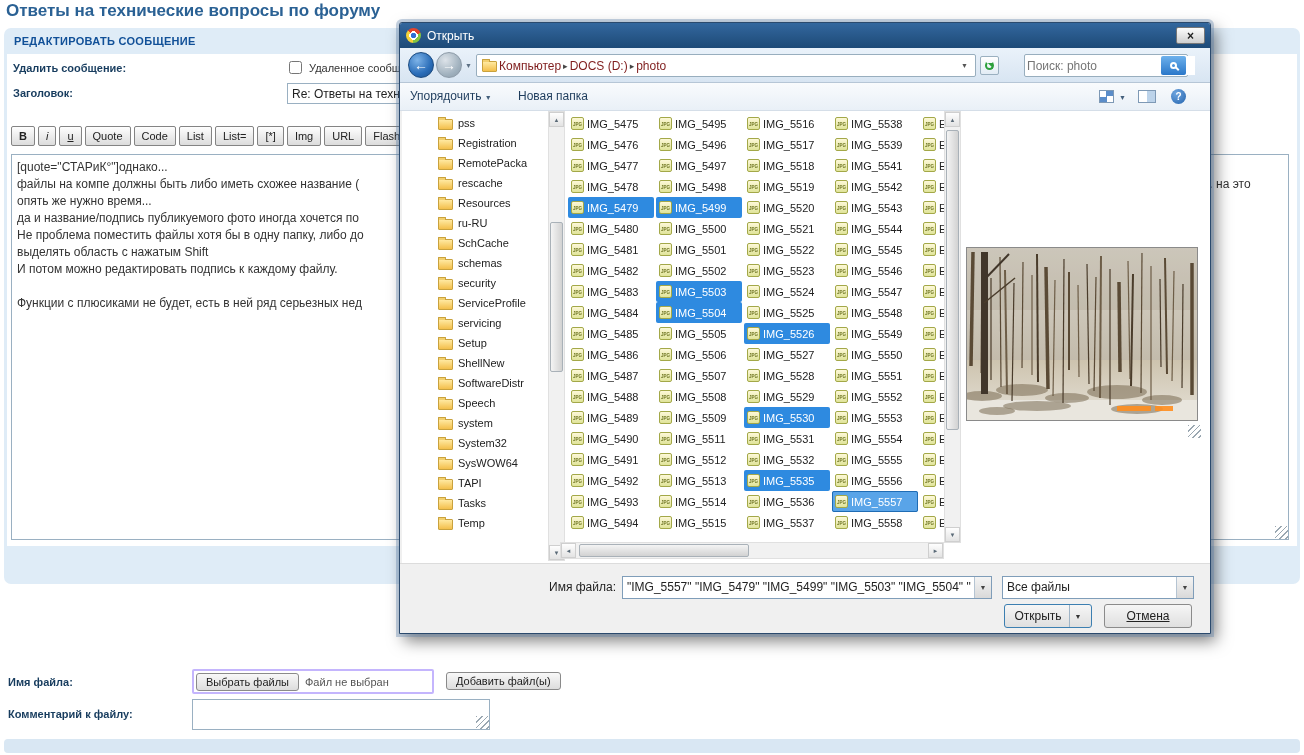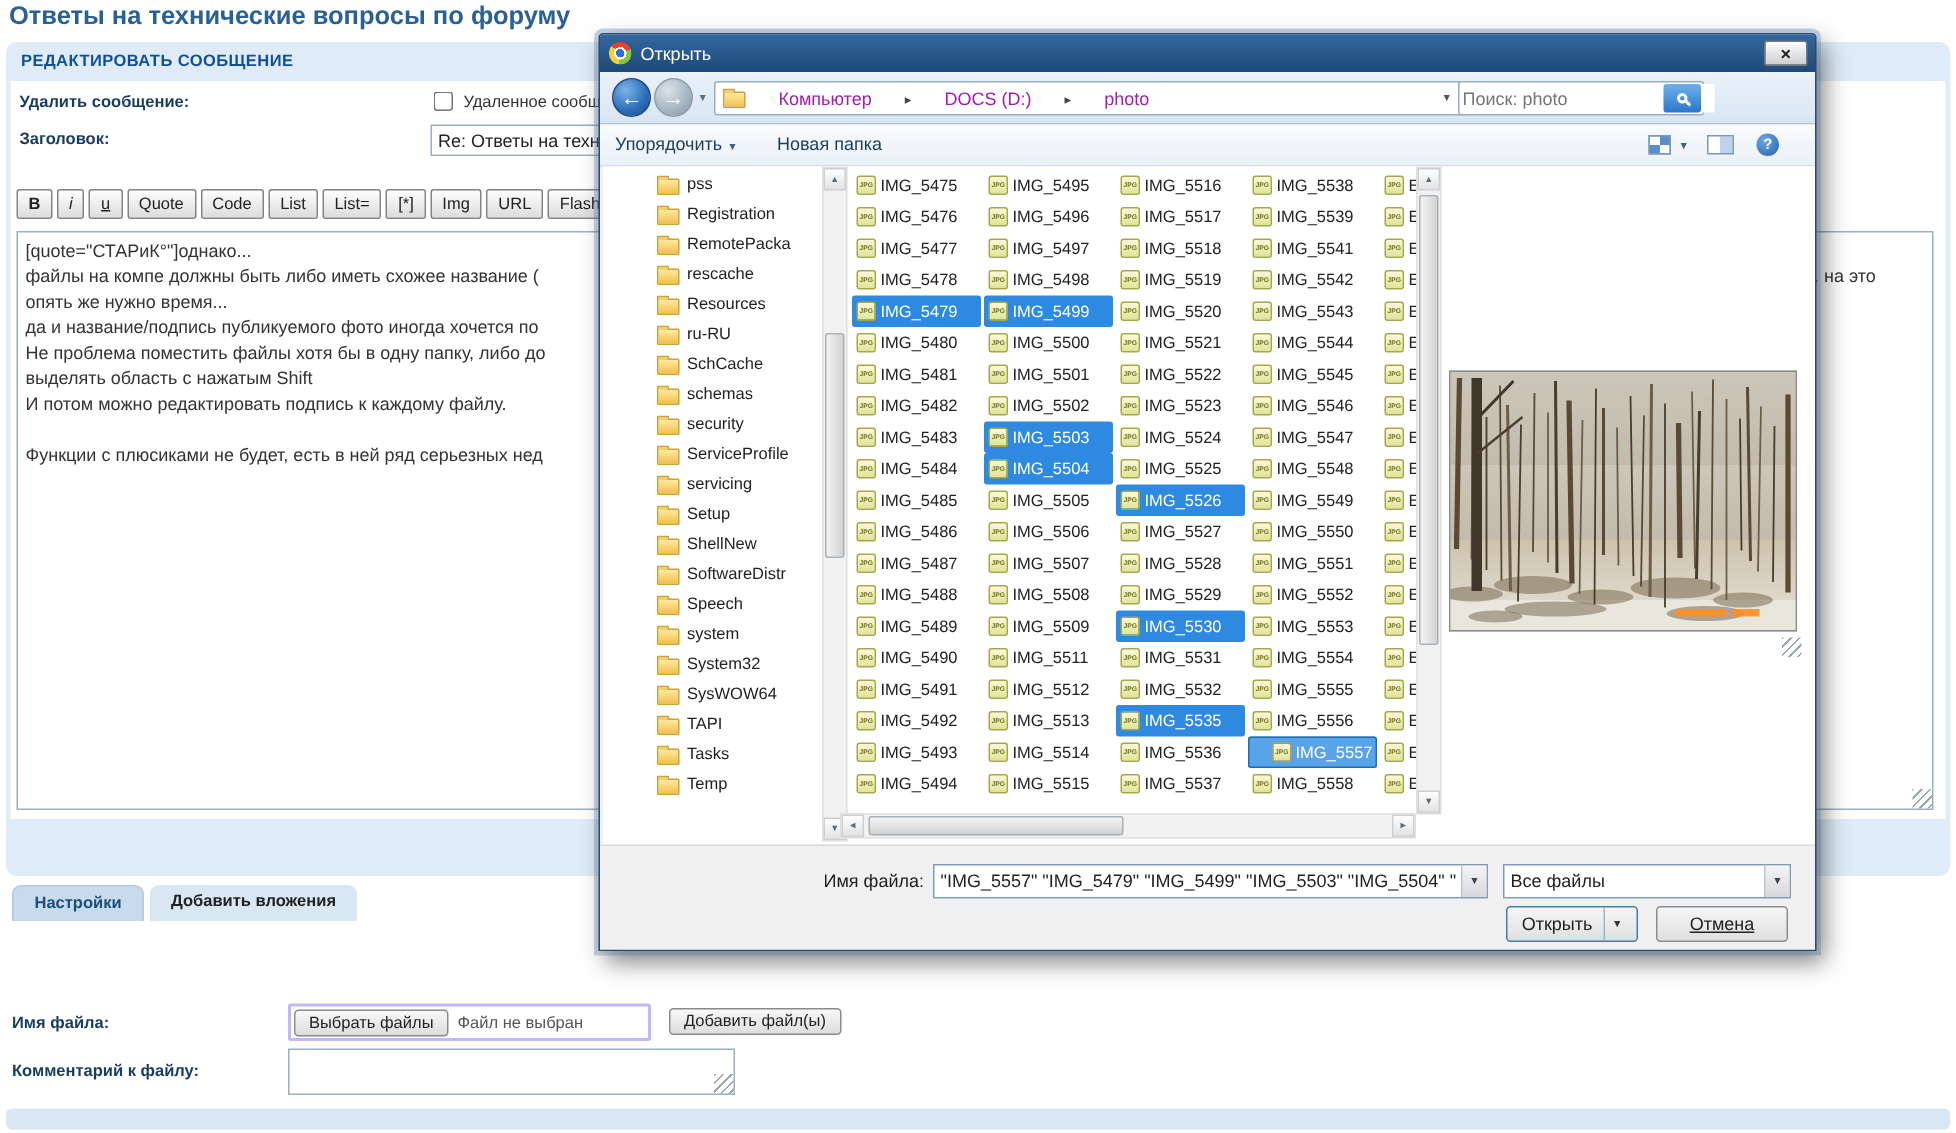--- a/index.html
+++ b/index.html
@@ -69,29 +69,29 @@
 
   .dlg-navbar { position:absolute; left:0; top:25px; right:0; height:35px;
     background:linear-gradient(#eaf2fa,#d8e5f2); border-bottom:1px solid #b6c6d6; }
   .nav-circle { position:absolute; top:4px; width:26px; height:26px; border-radius:50%;
     display:flex; align-items:center; justify-content:center; color:#fff; font-size:14px; line-height:1; }
   .nav-back { left:8px; background:radial-gradient(circle at 35% 30%, #7db3e8, #2a6db8 60%, #1c4f8d); border:1px solid #1a4a80; }
   .nav-fwd { left:36px; background:radial-gradient(circle at 35% 30%, #dde3e9, #9fb0bd 65%, #8d9ba8); border:1px solid #8d9ba8; }
   .nav-chevron { position:absolute; left:65px; top:14px; font-size:7px; color:#5d7185; }
   .address-box { position:absolute; left:76px; top:6px; width:500px; height:23px; background:#fff;
     border:1px solid #98aebe; border-radius:2px; display:flex; align-items:center; padding:0 5px; overflow:hidden; }
-  .crumb { font-size:12px; color:#a21caf; padding:0 22px; white-space:nowrap; }
+  .crumb { font-size:12px; color:#7f1d1d; padding:0 2px; white-space:nowrap; }
   .crumb-sep { font-size:9px; color:#444; }
   .address-drop { margin-left:auto; font-size:7px; color:#555; padding-right:2px; }
   .refresh-btn { position:absolute; left:580px; top:8px; width:19px; height:19px;
     background:linear-gradient(#ffffff,#e2ecf5); border:1px solid #9ab0c0; border-radius:2px;
     display:flex; align-items:center; justify-content:center; }
   .refresh-glyph { width:9px; height:9px; border:2px solid #2ca03c; border-radius:50%; border-top-color:transparent; position:relative; }
   .refresh-glyph::after { content:""; position:absolute; right:-3px; top:-3px; border:3px solid transparent; border-bottom-color:#2ca03c; transform:rotate(45deg); }
-  .search-box { position:absolute; left:572px; top:6px; width:164px; height:23px; background:#fff;
+  .search-box { position:absolute; left:624px; top:6px; width:164px; height:23px; background:#fff;
     border:1px solid #98aebe; border-radius:2px; }
   .search-input { position:absolute; left:2px; top:1px; width:168px; height:19px; border:none; outline:none;
     font-family:"Liberation Sans",sans-serif; font-size:12px; color:#555; }
   .search-btn { position:absolute; right:1px; top:1px; width:25px; height:19px; border-radius:2px;
     background:linear-gradient(#6db1ec,#2a77c9); display:flex; align-items:center; justify-content:center; }
   .mag { width:7px; height:7px; border:2px solid #fff; border-radius:50%; position:relative; }
   .mag::after { content:""; position:absolute; width:2px; height:5px; background:#fff; right:-3px; bottom:-4px; transform:rotate(-45deg); }
 
   .dlg-cmdbar { position:absolute; left:0; top:60px; right:0; height:28px;
     background:linear-gradient(#f9fbfd,#e9f0f7); border-bottom:1px solid #d5dee8; }
@@ -126,21 +126,21 @@
   .sb-thumb-v { position:absolute; left:1px; right:1px; background:linear-gradient(90deg,#f4f4f4,#d2d2d2);
     border:1px solid #a9b1b8; border-radius:2px; }
   .sb-thumb-h { position:absolute; top:1px; bottom:1px; background:linear-gradient(#f4f4f4,#d2d2d2);
     border:1px solid #a9b1b8; border-radius:2px; }
 
   .files-pane { position:absolute; left:164px; top:2px; width:378px; height:428px; overflow:hidden;padding-left:31px; }
   .file-col { position:absolute; top:0; width:86px; }
   .file-item { height:21px; display:flex; align-items:center; gap:3px; padding:0 3px;
     font-size:11px; color:#222; white-space:nowrap; border-radius:2px; }
   .file-item.selected { background:#2e8ae0; color:#fff; }
-  .file-item.focused { background:#59a4e8; outline:1px solid #1f6cb4; outline-offset:-1px;justify-content:flex-end; }
+  .file-item.focused { background:#59a4e8; outline:1px solid #1f6cb4; outline-offset:-1px; }
   .jpg-icon { width:13px; height:13px; flex:none; position:relative; border-radius:2px;
     background:linear-gradient(#fdf8d8,#e0e49a); border:1px solid #a3a848; }
   .jpg-icon::after { content:"JPG"; position:absolute; inset:0; display:flex; align-items:center; justify-content:center;
     font-size:5px; font-weight:bold; color:#6d7420; transform:scale(.9); }
 
   .preview-pane { position:absolute; left:562px; top:0; width:244px; height:450px; background:#fff; }
   .photo-frame { position:absolute; left:2px; top:136px; width:232px; height:174px; border:1px solid #8a8a8a; background:#cfc9bd; }
   .photo-grip { position:absolute; left:224px; top:314px; width:13px; height:13px;
     background: repeating-linear-gradient(135deg, #9aa7b1 0 1px, transparent 1px 4px); }
 
@@ -199,24 +199,20 @@
 Не проблема поместить файлы хотя бы в одну папку, либо до                                                                                                                                                                                                                                                    или
 выделять область с нажатым Shift
 И потом можно редактировать подпись к каждому файлу.
 
 Функции с плюсиками не будет, есть в ней ряд серьезных нед</textarea>
         <span class="grip"></span>
       </div>
     </div>
   </div>
 
-  <div class="abs tabs">
-    <div class="tab tab-inactive">Настройки</div>
-    <div class="tab tab-active">Добавить вложения</div>
-  </div>
 
 
   <div class="abs attach-label" style="left:8px; top:676px;">Имя файла:</div>
   <div class="abs file-input-box">
     <button class="win-btn">Выбрать файлы</button>
     <span class="no-file">Файл не выбран</span>
   </div>
   <button class="abs win-btn add-files-btn">Добавить файл(ы)</button>
 
   <div class="abs attach-label" style="left:8px; top:708px;">Комментарий к файлу:</div>

